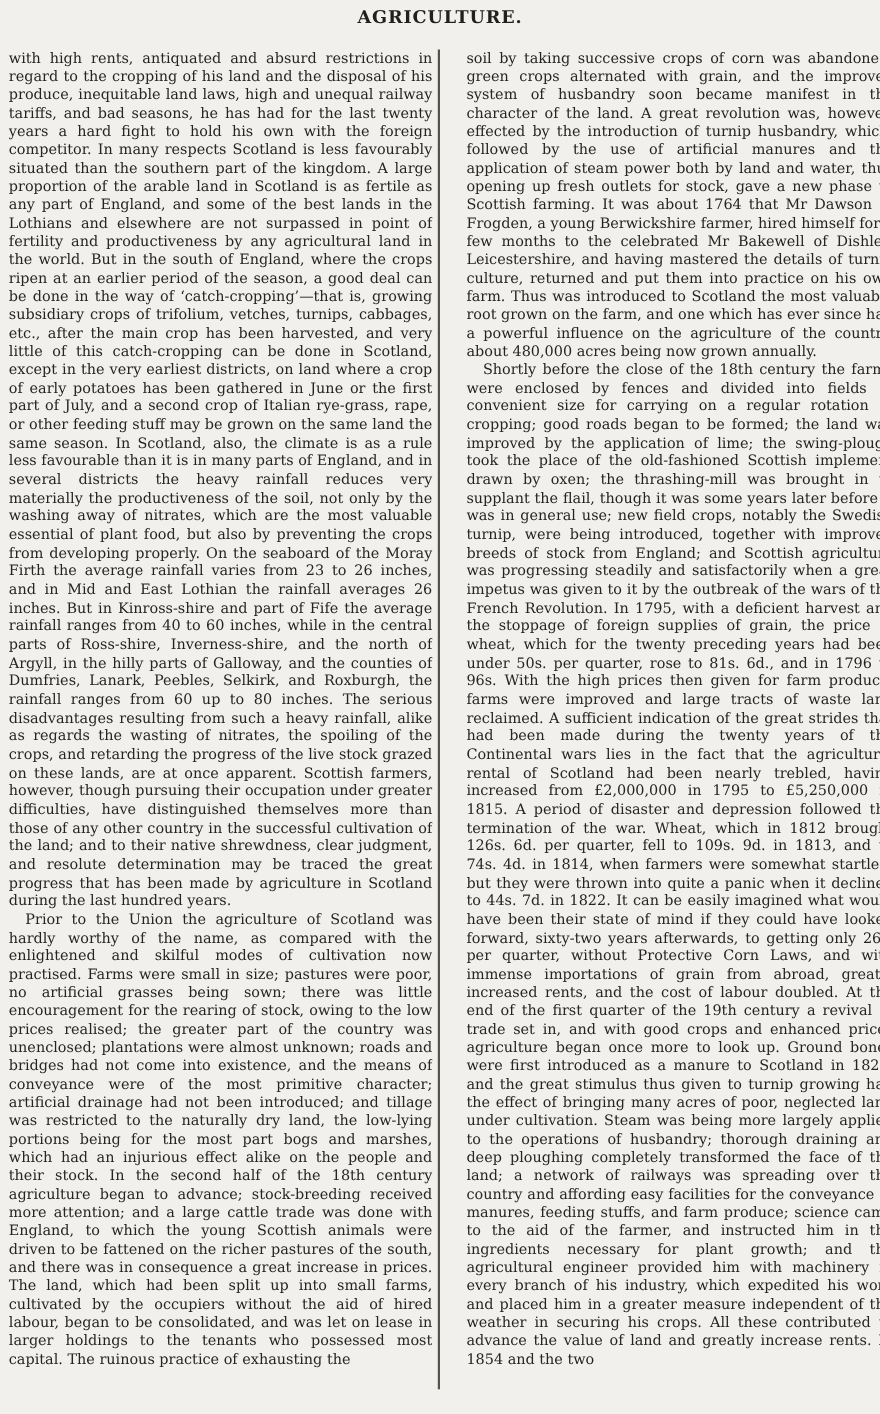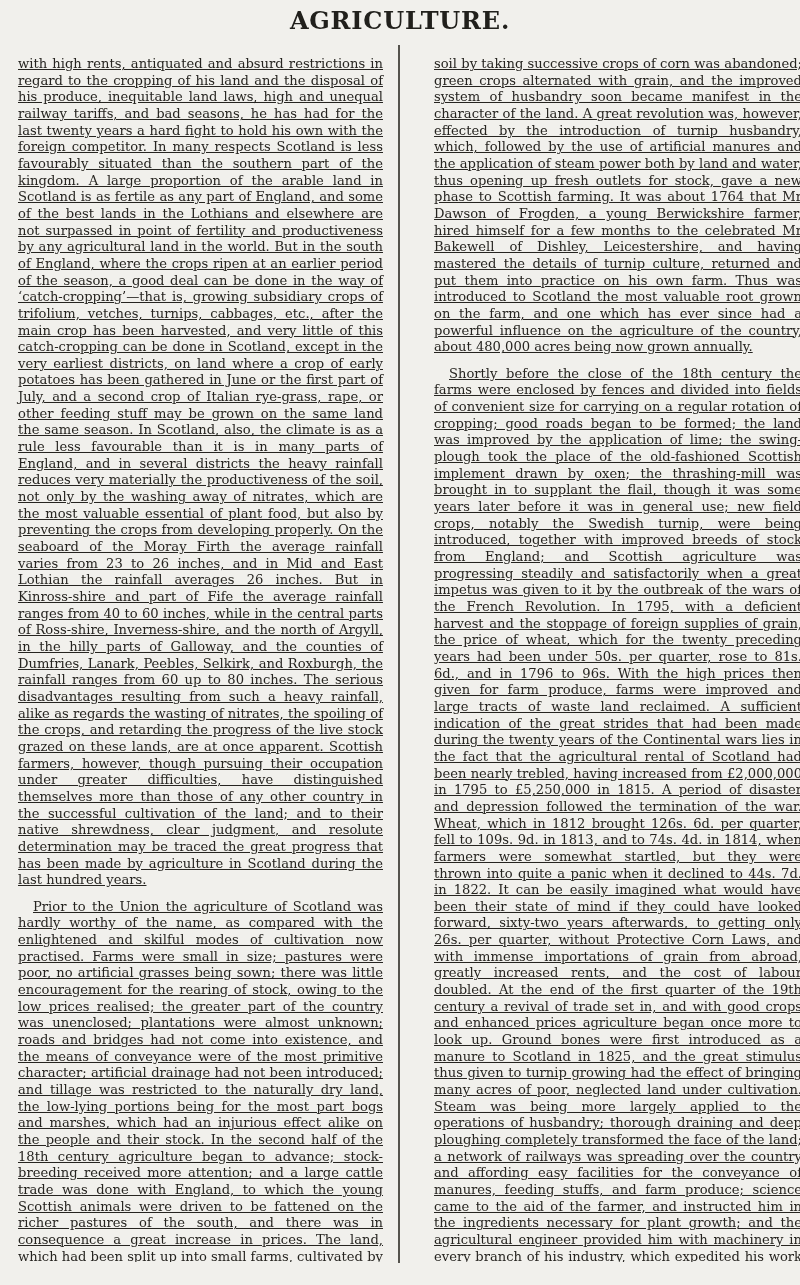--- a/index.html
+++ b/index.html
@@ -20,39 +20,38 @@
     inset: 0;
     background: radial-gradient(ellipse at 50% 40%, #f3f2ee 60%, #edecе8 100%);
   }
   .page-header {
     position: absolute;
     top: 6px;
     left: 0;
     width: 100%;
     text-align: center;
     font-weight: bold;
-    font-size: 24px;
+    font-size: 16px;
     letter-spacing: 0.8px;
     color: #21201c;
   }
   .column {
     position: absolute;
     top: 46px;
     height: 1216px;
     overflow: hidden;
     font-size: 13.1px;
     line-height: 16.65px;
     text-align: justify;
   }
   .col-left  { left: 8px;   width: 385px; }
   .col-right { left: 424px; width: 388px; }
   .column p {
-    margin: 10px;
+    margin: 0;
     padding: 0;
-    text-decoration: underline;
   }
   .column p.indent {
     text-indent: 15px;
   }
   .column-divider {
     position: absolute;
     left: 398px;
     top: 45px;
     width: 1.5px;
     height: 1218px;

